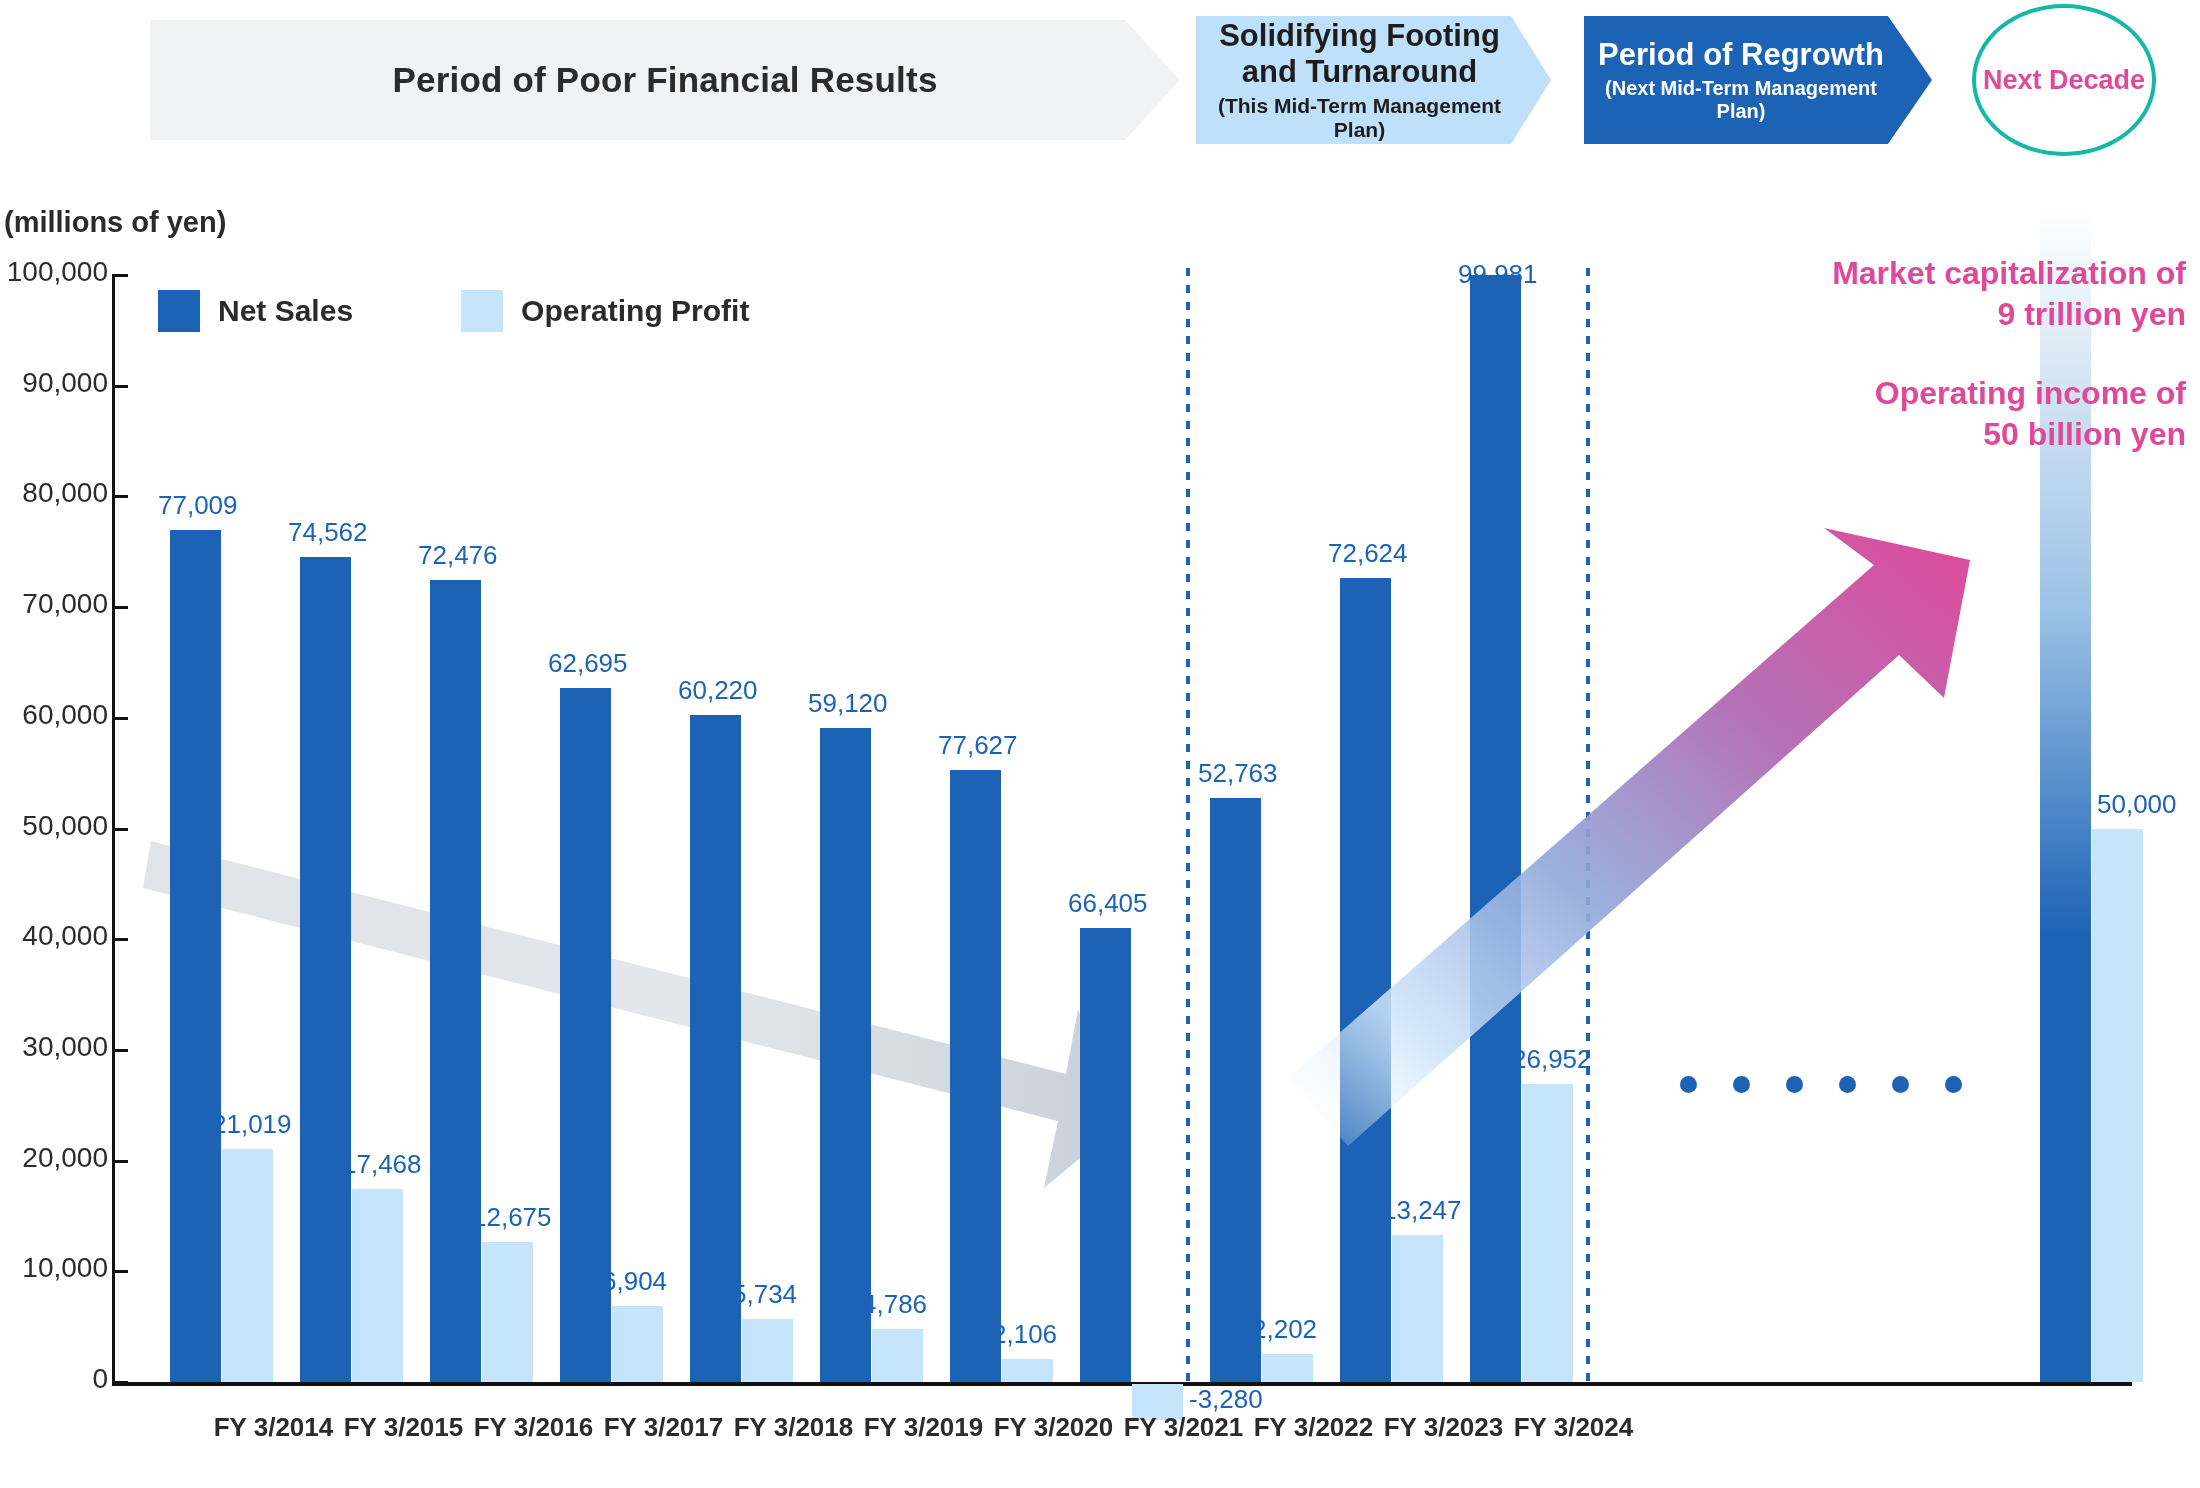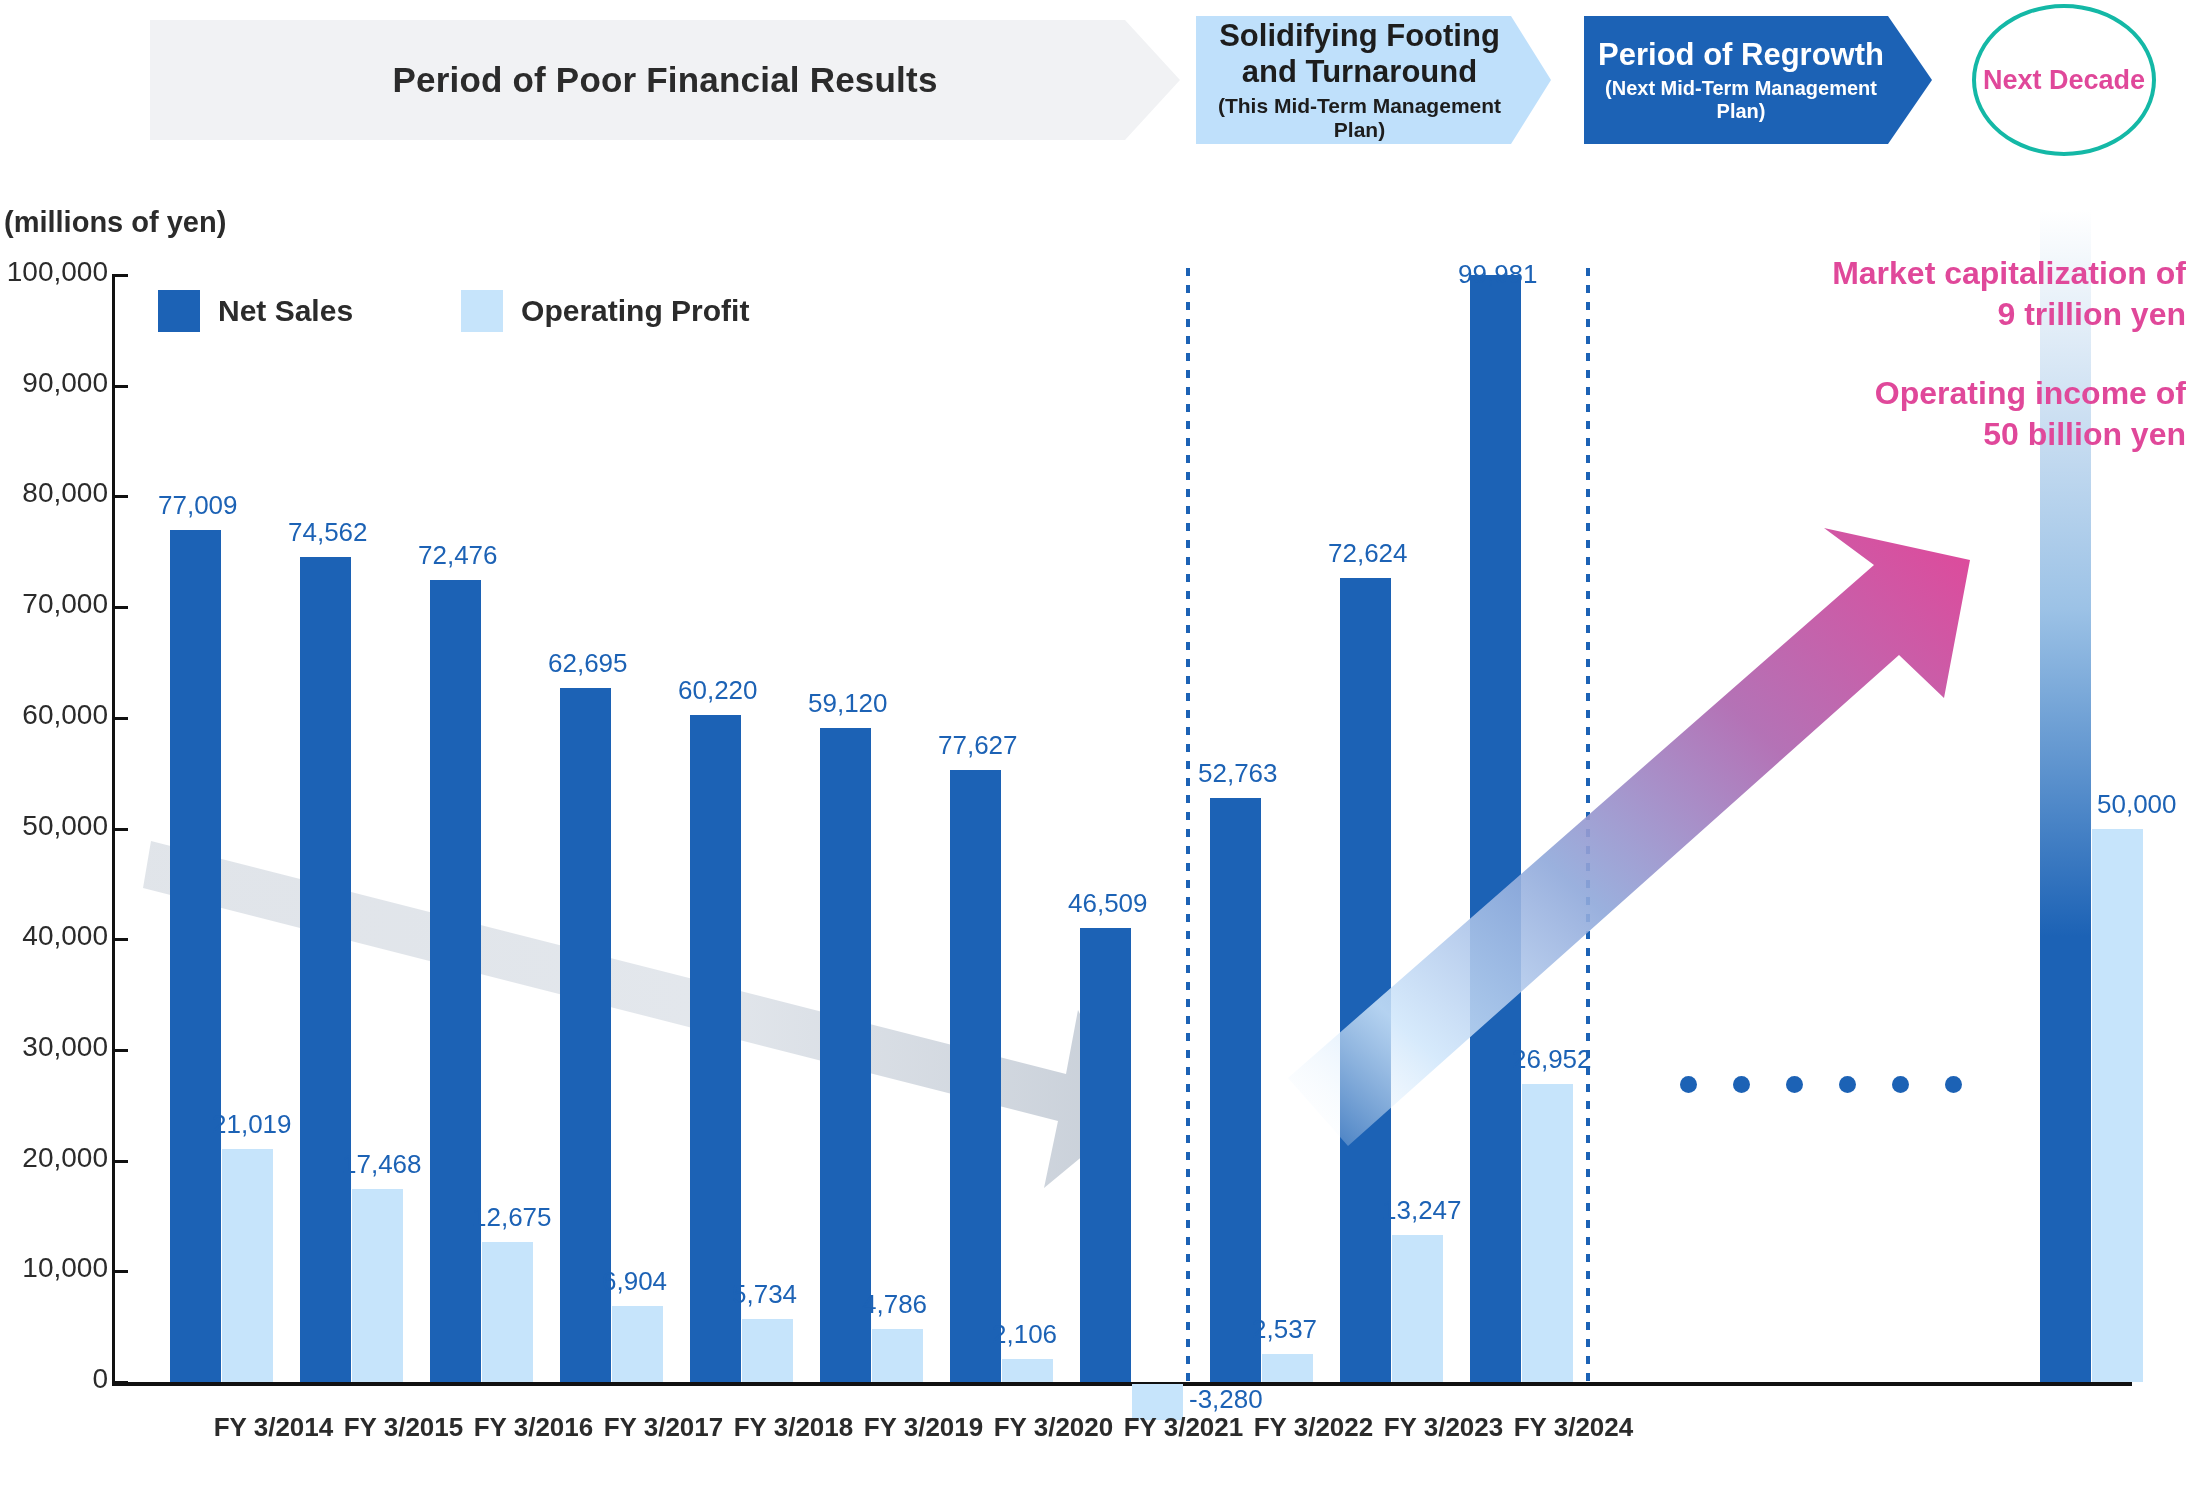--- a/index.html
+++ b/index.html
@@ -356,24 +356,24 @@
         <div class="vlabel sales" style="left: 418px; top: 539.691px;">72,476</div>
         <div class="vlabel profit" style="left: 472px; top: 1201.69px;">12,675</div>
         <div class="vlabel sales" style="left: 548px; top: 647.966px;">62,695</div>
         <div class="vlabel profit" style="left: 602px; top: 1265.57px;">6,904</div>
         <div class="vlabel sales" style="left: 678px; top: 675.365px;">60,220</div>
         <div class="vlabel profit" style="left: 732px; top: 1278.52px;">5,734</div>
         <div class="vlabel sales" style="left: 808px; top: 687.542px;">59,120</div>
         <div class="vlabel profit" style="left: 862px; top: 1289.02px;">4,786</div>
         <div class="vlabel sales" style="left: 938px; top: 730.261px;">77,627</div>
         <div class="vlabel profit" style="left: 992px; top: 1318.69px;">2,106</div>
-        <div class="vlabel sales" style="left: 1068px; top: 887.543px;">46,509</div>
+        <div class="vlabel sales" style="left: 1068px; top: 887.543px;">66,405</div>
         <div class="vlabel profit" style="left: 1189px; top: 1384px;">-3,280</div>
         <div class="vlabel sales" style="left: 1198px; top: 757.914px;">52,763</div>
-        <div class="vlabel profit" style="left: 1252px; top: 1313.92px;">2,537</div>
+        <div class="vlabel profit" style="left: 1252px; top: 1313.92px;">2,202</div>
         <div class="vlabel sales" style="left: 1328px; top: 538.052px;">72,624</div>
         <div class="vlabel profit" style="left: 1382px; top: 1195.36px;">13,247</div>
         <div class="vlabel sales" style="left: 1458px; top: 235.21px; margin-top: 24px;">99,981</div>
         <div class="vlabel profit" style="left: 1512px; top: 1043.64px;">26,952</div>
         <div class="vlabel profit" style="left: 2097px; top: 788.5px;">50,000</div>
       </div>
     <div id="xlabels">
         <div class="xlabel" style="left: 193.5px;">FY 3/2014</div>
         <div class="xlabel" style="left: 323.5px;">FY 3/2015</div>
         <div class="xlabel" style="left: 453.5px;">FY 3/2016</div>

